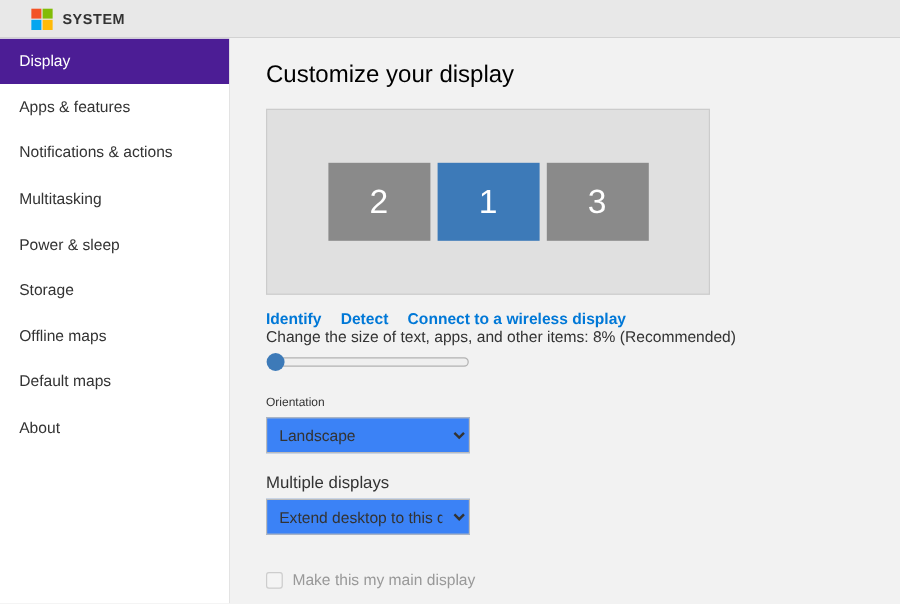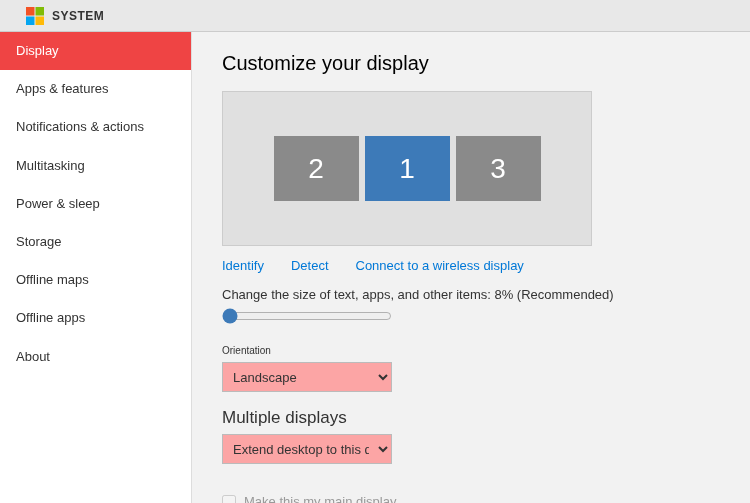--- a/index.html
+++ b/index.html
@@ -64,21 +64,21 @@
       flex-shrink: 0;
     }
     .sidebar-item {
       padding: 10px 16px;
       cursor: pointer;
       color: #333;
       font-size: 13px;
       line-height: 1.4;
     }
     .sidebar-item.active {
-      background: #ef4444;
+      background: #4c1d95;
       color: #fff;
     }
 
     
     .content {
       flex: 1;
       background: #f2f2f2;
       padding: 20px 30px;
       overflow-y: auto;
     }
@@ -116,22 +116,22 @@
     .monitor-block.inactive {
       background: #8a8a8a;
     }
     .monitor-block.active {
       background: #3d7ab8;
     }
 
     
     .links-row {
       display: flex;
-      gap: 27px;
-      margin-bottom: 14px;
+      gap: 16px;
+      font-weight: bold;
     }
     .link-item {
       color: #0078d7;
       cursor: pointer;
       font-size: 13px;
       text-decoration: none;
     }
 
     
     .scale-label {
@@ -151,32 +151,32 @@
     
     .section-label {
       font-size: 10px;
       color: #333;
       margin-bottom: 6px;
     }
     .select-box {
       width: 170px;
       height: 30px;
       border: 1px solid #bbb;
-      background: #fca5a5;
+      background: #3b82f6;
       padding: 0 6px;
       font-size: 13px;
       color: #333;
       appearance: auto;
       margin-bottom: 16px;
       cursor: pointer;
     }
 
     
     .multiple-displays-label {
-      font-size: 17px;
+      font-size: 14px;
       color: #333;
       margin-bottom: 6px;
     }
 
     
     .checkbox-row {
       display: flex;
       align-items: center;
       margin-top: 14px;
       margin-bottom: 16px;
@@ -207,21 +207,21 @@
 <div class="main-layout">
 
   <nav class="sidebar">
   <div class="sidebar-item active">Display</div>
       <div class="sidebar-item">Apps &amp; features</div>
       <div class="sidebar-item">Notifications &amp; actions</div>
       <div class="sidebar-item">Multitasking</div>
       <div class="sidebar-item">Power &amp; sleep</div>
       <div class="sidebar-item">Storage</div>
       <div class="sidebar-item">Offline maps</div>
-      <div class="sidebar-item">Offline apps</div>
+      <div class="sidebar-item">Default maps</div>
       <div class="sidebar-item">About</div>
     </nav>
 
   <div class="content">
     <h1 class="page-title">Customize your display</h1>
 
     
     <div class="display-preview">
     <div class="monitor-block inactive">2</div>
         <div class="monitor-block active">1</div>

